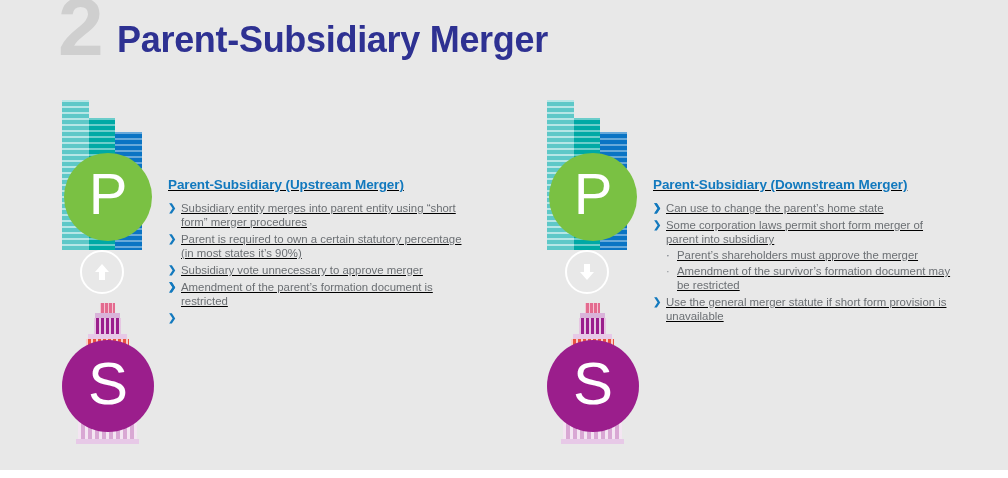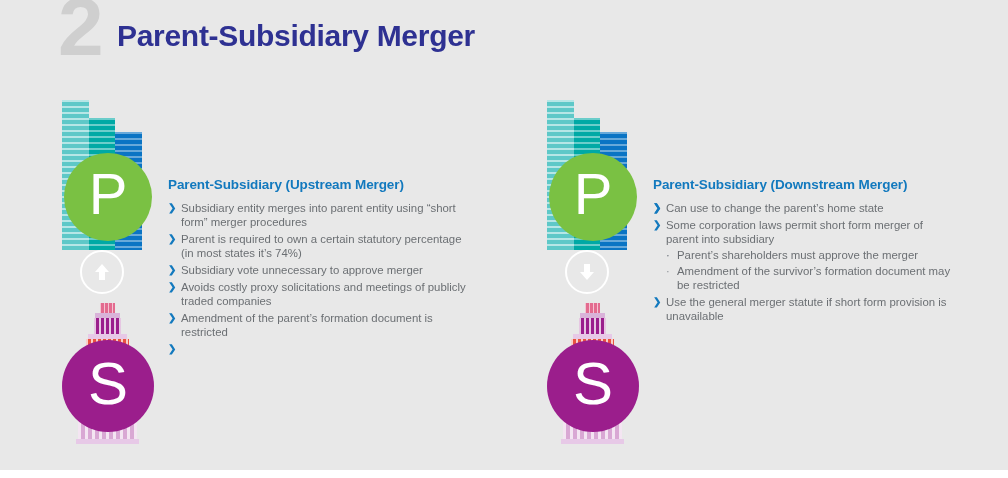--- a/index.html
+++ b/index.html
@@ -37,21 +37,21 @@
     font-weight: 700;
     color: #cfcfcf;
     line-height: 1;
     letter-spacing: -2px;
     user-select: none;
   }
   .slide-title {
     position: absolute;
     left: 117px;
     top: 19px;
-    font-size: 30px;
+    font-size: 36px;
     font-weight: 700;
     color: #2e3192;
     letter-spacing: -0.3px;
     white-space: nowrap;
   }
 
   
   .column {
     position: absolute;
     top: 95px;
@@ -200,20 +200,21 @@
                   rgba(255,255,255,0.7) 0, rgba(255,255,255,0.7) 3px,
                   rgba(0,0,0,0) 3px, rgba(0,0,0,0) 7px); }
   .ch-plinth  { left: 6px;   top: 136px; width: 63px; height: 5px; background-color: #e7c9e7; }
 
   
   .textblock {
     position: absolute;
     left: 118px;
     top: 82px;
     width: 300px;
+    text-decoration: underline;
   }
   .column.right .textblock { width: 300px; }
 
   .subtitle {
     font-size: 13.5px;
     font-weight: 700;
     color: #1279be;
     margin: 0 0 9px 0;
     letter-spacing: -0.1px;
     white-space: nowrap;
@@ -312,29 +313,28 @@
     <div class="textblock">
       <h2 class="subtitle">Parent-Subsidiary (Upstream Merger)</h2>
 
       <ul class="bullets">
         <li>
           <span class="chev">❯</span>
           <span>Subsidiary entity merges into parent entity using “short form” merger procedures</span>
         </li>
         <li>
           <span class="chev">❯</span>
-          <span>Parent is required to own a certain statutory percentage (in most states it’s 74%)</span>
+          <span>Parent is required to own a certain statutory percentage (in most states it’s 90%)</span>
         </li>
         <li>
           <span class="chev">❯</span>
           <span>Subsidiary vote unnecessary to approve merger</span>
         </li>
         <li>
           <span class="chev">❯</span>
-          <span>Avoids costly proxy solicitations and meetings of publicly traded companies</span>
         </li>
         <li>
           <span class="chev">❯</span>
           <span>Amendment of the parent’s formation document is restricted</span>
         </li>
         <li>
           <span class="chev">❯</span>
         </li>
       </ul>
     </div>

